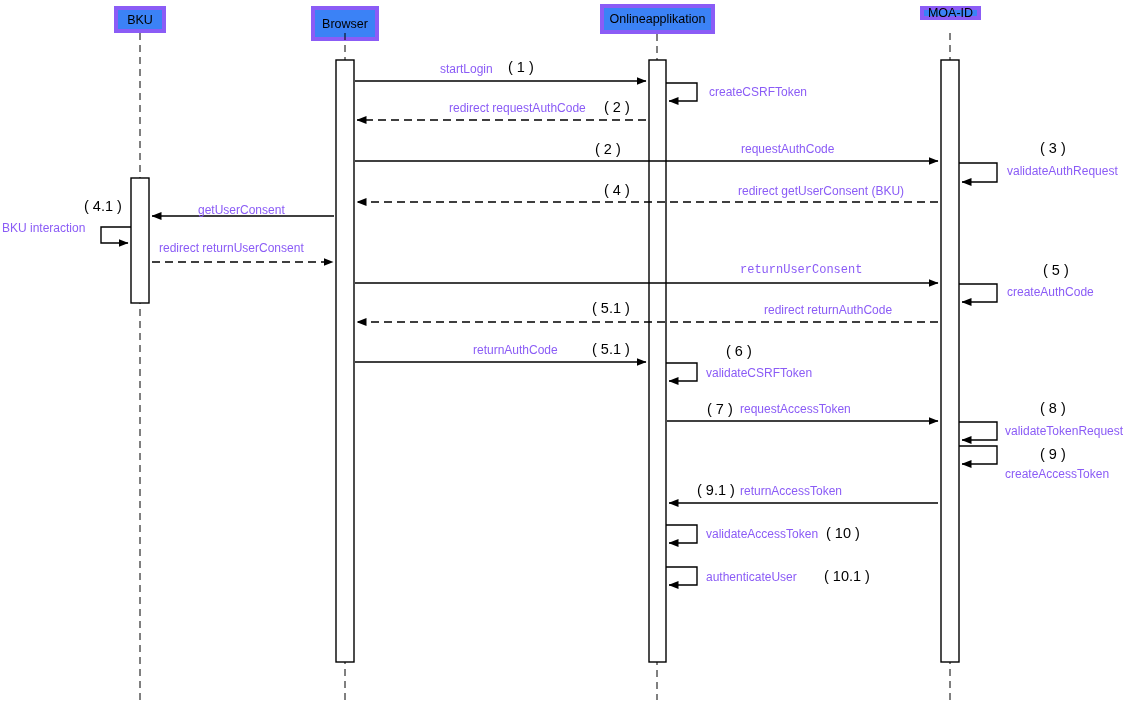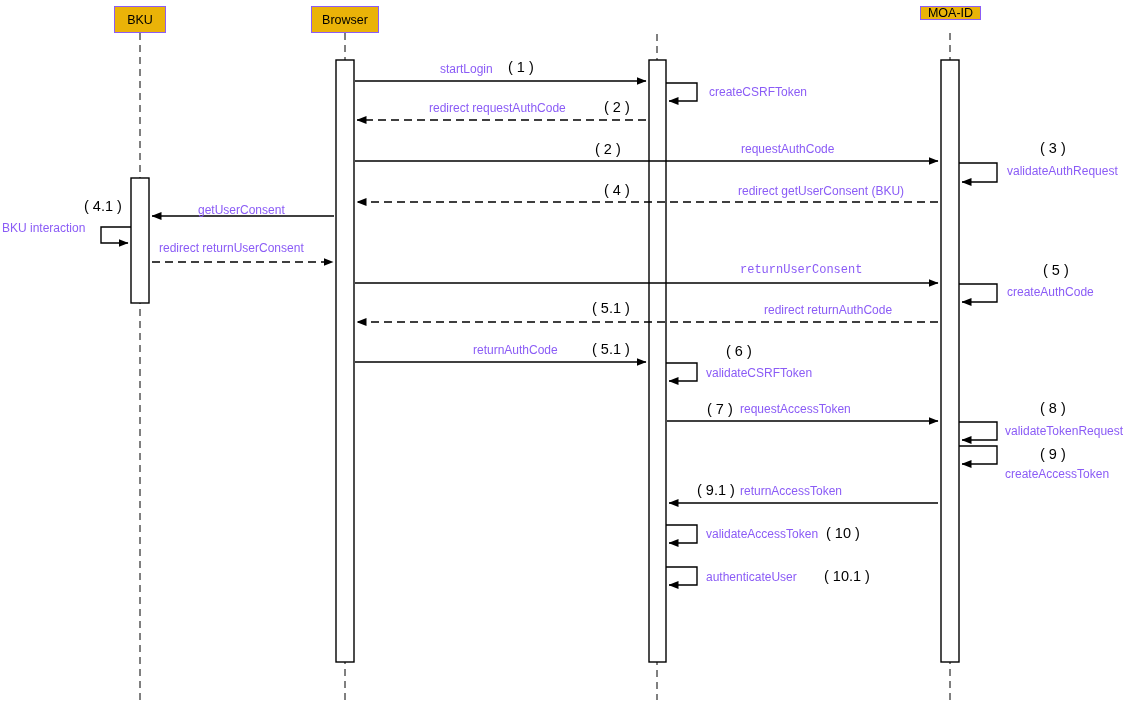--- a/index.html
+++ b/index.html
@@ -18,22 +18,22 @@
   svg.layer {
     position: absolute;
     left: 0;
     top: 0;
     width: 1138px;
     height: 705px;
     pointer-events: none;
   }
   .lifeline-box {
     position: absolute;
-    border: 1px solid #8b5cf6;
-    background: #eab308;
+    border: 4px solid #8b5cf6;
+    background: #3b82f6;
     box-sizing: border-box;
     display: flex;
     align-items: center;
     justify-content: center;
     font-size: 12.5px;
     color: #000;
     white-space: nowrap;
   }
   .msg-label {
     position: absolute;
@@ -49,22 +49,25 @@
   }
 </style>
 </head>
 <body>
 
 <div id="canvas">
 
   <div class="lifeline-box" style="left:114px; top:6px; width:52px; height:27px;">
     <span>BKU</span>
   </div>
-  <div class="lifeline-box" style="left:311px; top:6px; width:68px; height:27px;">
+  <div class="lifeline-box" style="left:311px; top:6px; width:68px; height:35px;">
     <span>Browser</span>
+  </div>
+  <div class="lifeline-box" style="left:600px; top:4px; width:115px; height:30px;">
+    <span>Onlineapplikation</span>
   </div>
   <div class="lifeline-box" style="left:920px; top:6px; width:61px; height:14px;">
     <span>MOA-ID</span>
   </div>
 
   <svg class="layer" viewBox="0 0 1138 705">
     <defs>
       <marker id="arrowFilled" markerWidth="10" markerHeight="8" refX="9.5" refY="4" orient="auto" markerUnits="userSpaceOnUse">
         <path d="M0,0 L10,4 L0,8 z" fill="#000"></path>
       </marker>
@@ -122,21 +125,21 @@
     <path d="M666,525 L697,525 L697,543 L669,543" fill="none" stroke="#000" stroke-width="1.4" marker-end="url(#arrowFilled)"></path>
 
     <path d="M666,567 L697,567 L697,585 L669,585" fill="none" stroke="#000" stroke-width="1.4" marker-end="url(#arrowFilled)"></path>
   </svg>
 
   <div class="msg-label" style="left:440px; top:62px;">startLogin</div>
   <div class="num-label" style="left:508px; top:59px;">( 1 )</div>
 
   <div class="msg-label" style="left:709px; top:85px;">createCSRFToken</div>
 
-  <div class="msg-label" style="left:417px; top:101px;padding-left:12px;">redirect requestAuthCode</div>
+  <div class="msg-label" style="left:437px; top:101px;padding-left:12px;">redirect requestAuthCode</div>
   <div class="num-label" style="left:604px; top:99px;">( 2 )</div>
 
   <div class="num-label" style="left:595px; top:141px;">( 2 )</div>
   <div class="msg-label" style="left:741px; top:142px;">requestAuthCode</div>
 
   <div class="num-label" style="left:1040px; top:140px;">( 3 )</div>
   <div class="msg-label" style="left:1007px; top:164px;">validateAuthRequest</div>
 
   <div class="num-label" style="left:604px; top:182px;">( 4 )</div>
   <div class="msg-label" style="left:738px; top:184px;">redirect getUserConsent (BKU)</div>

